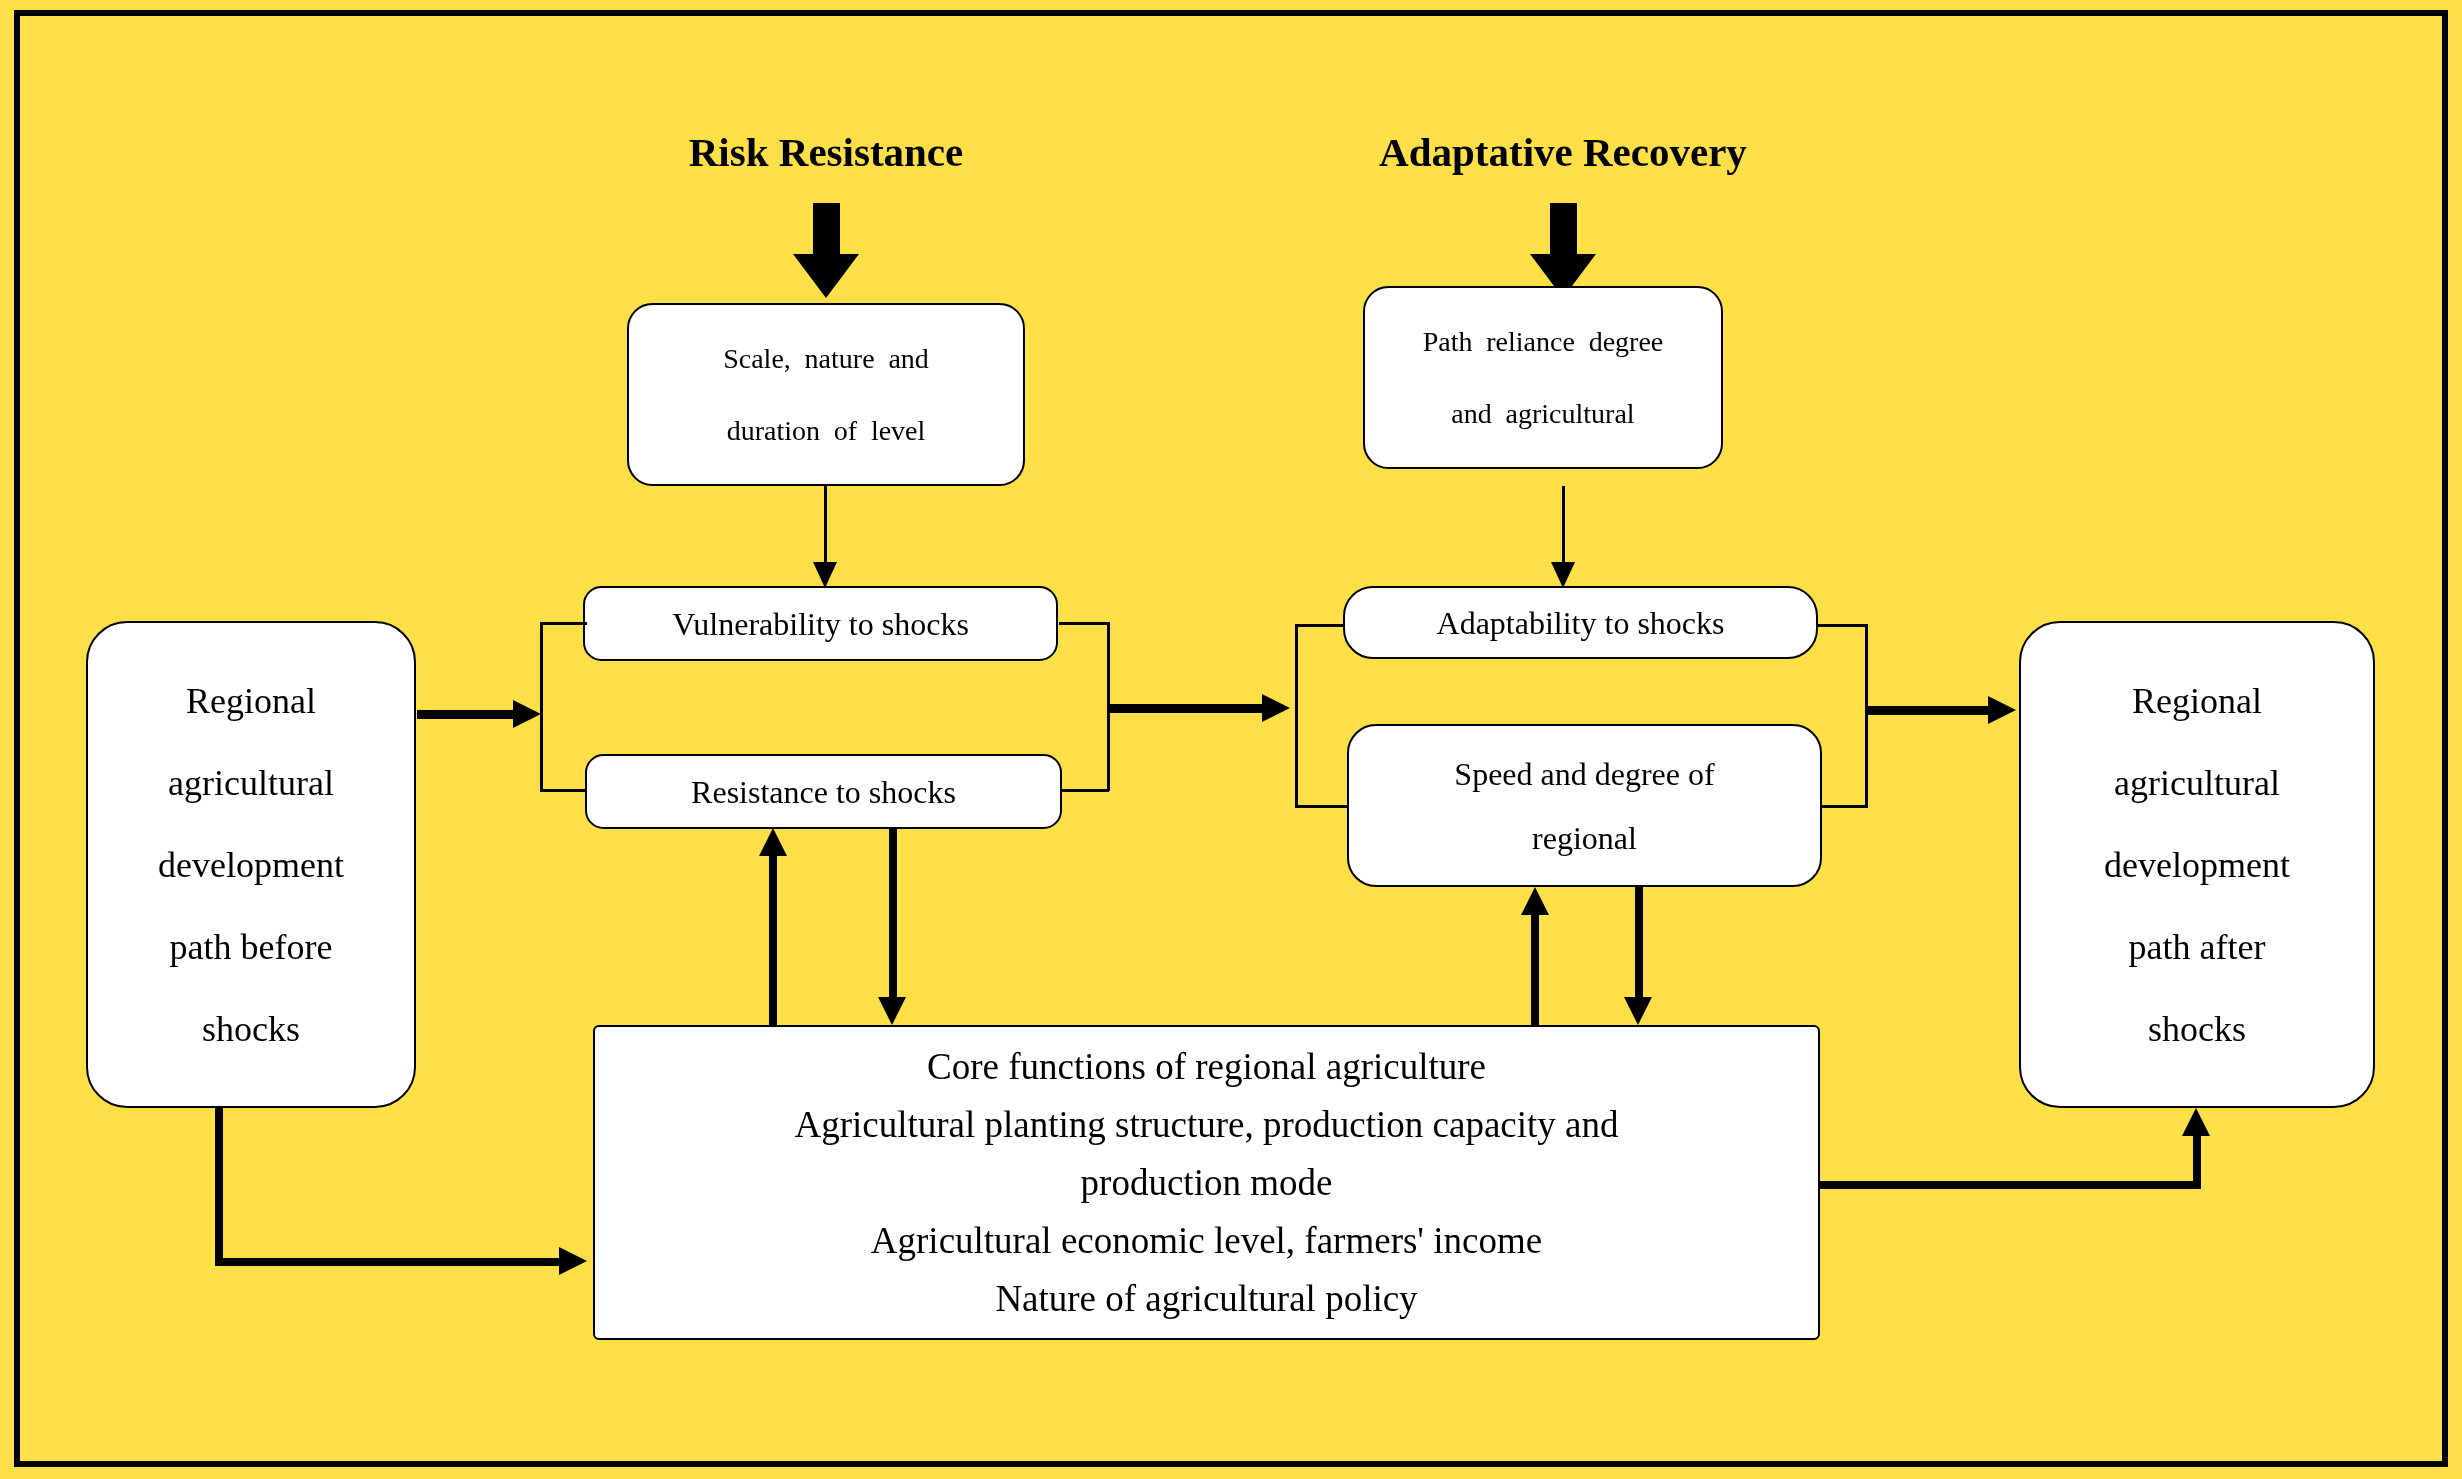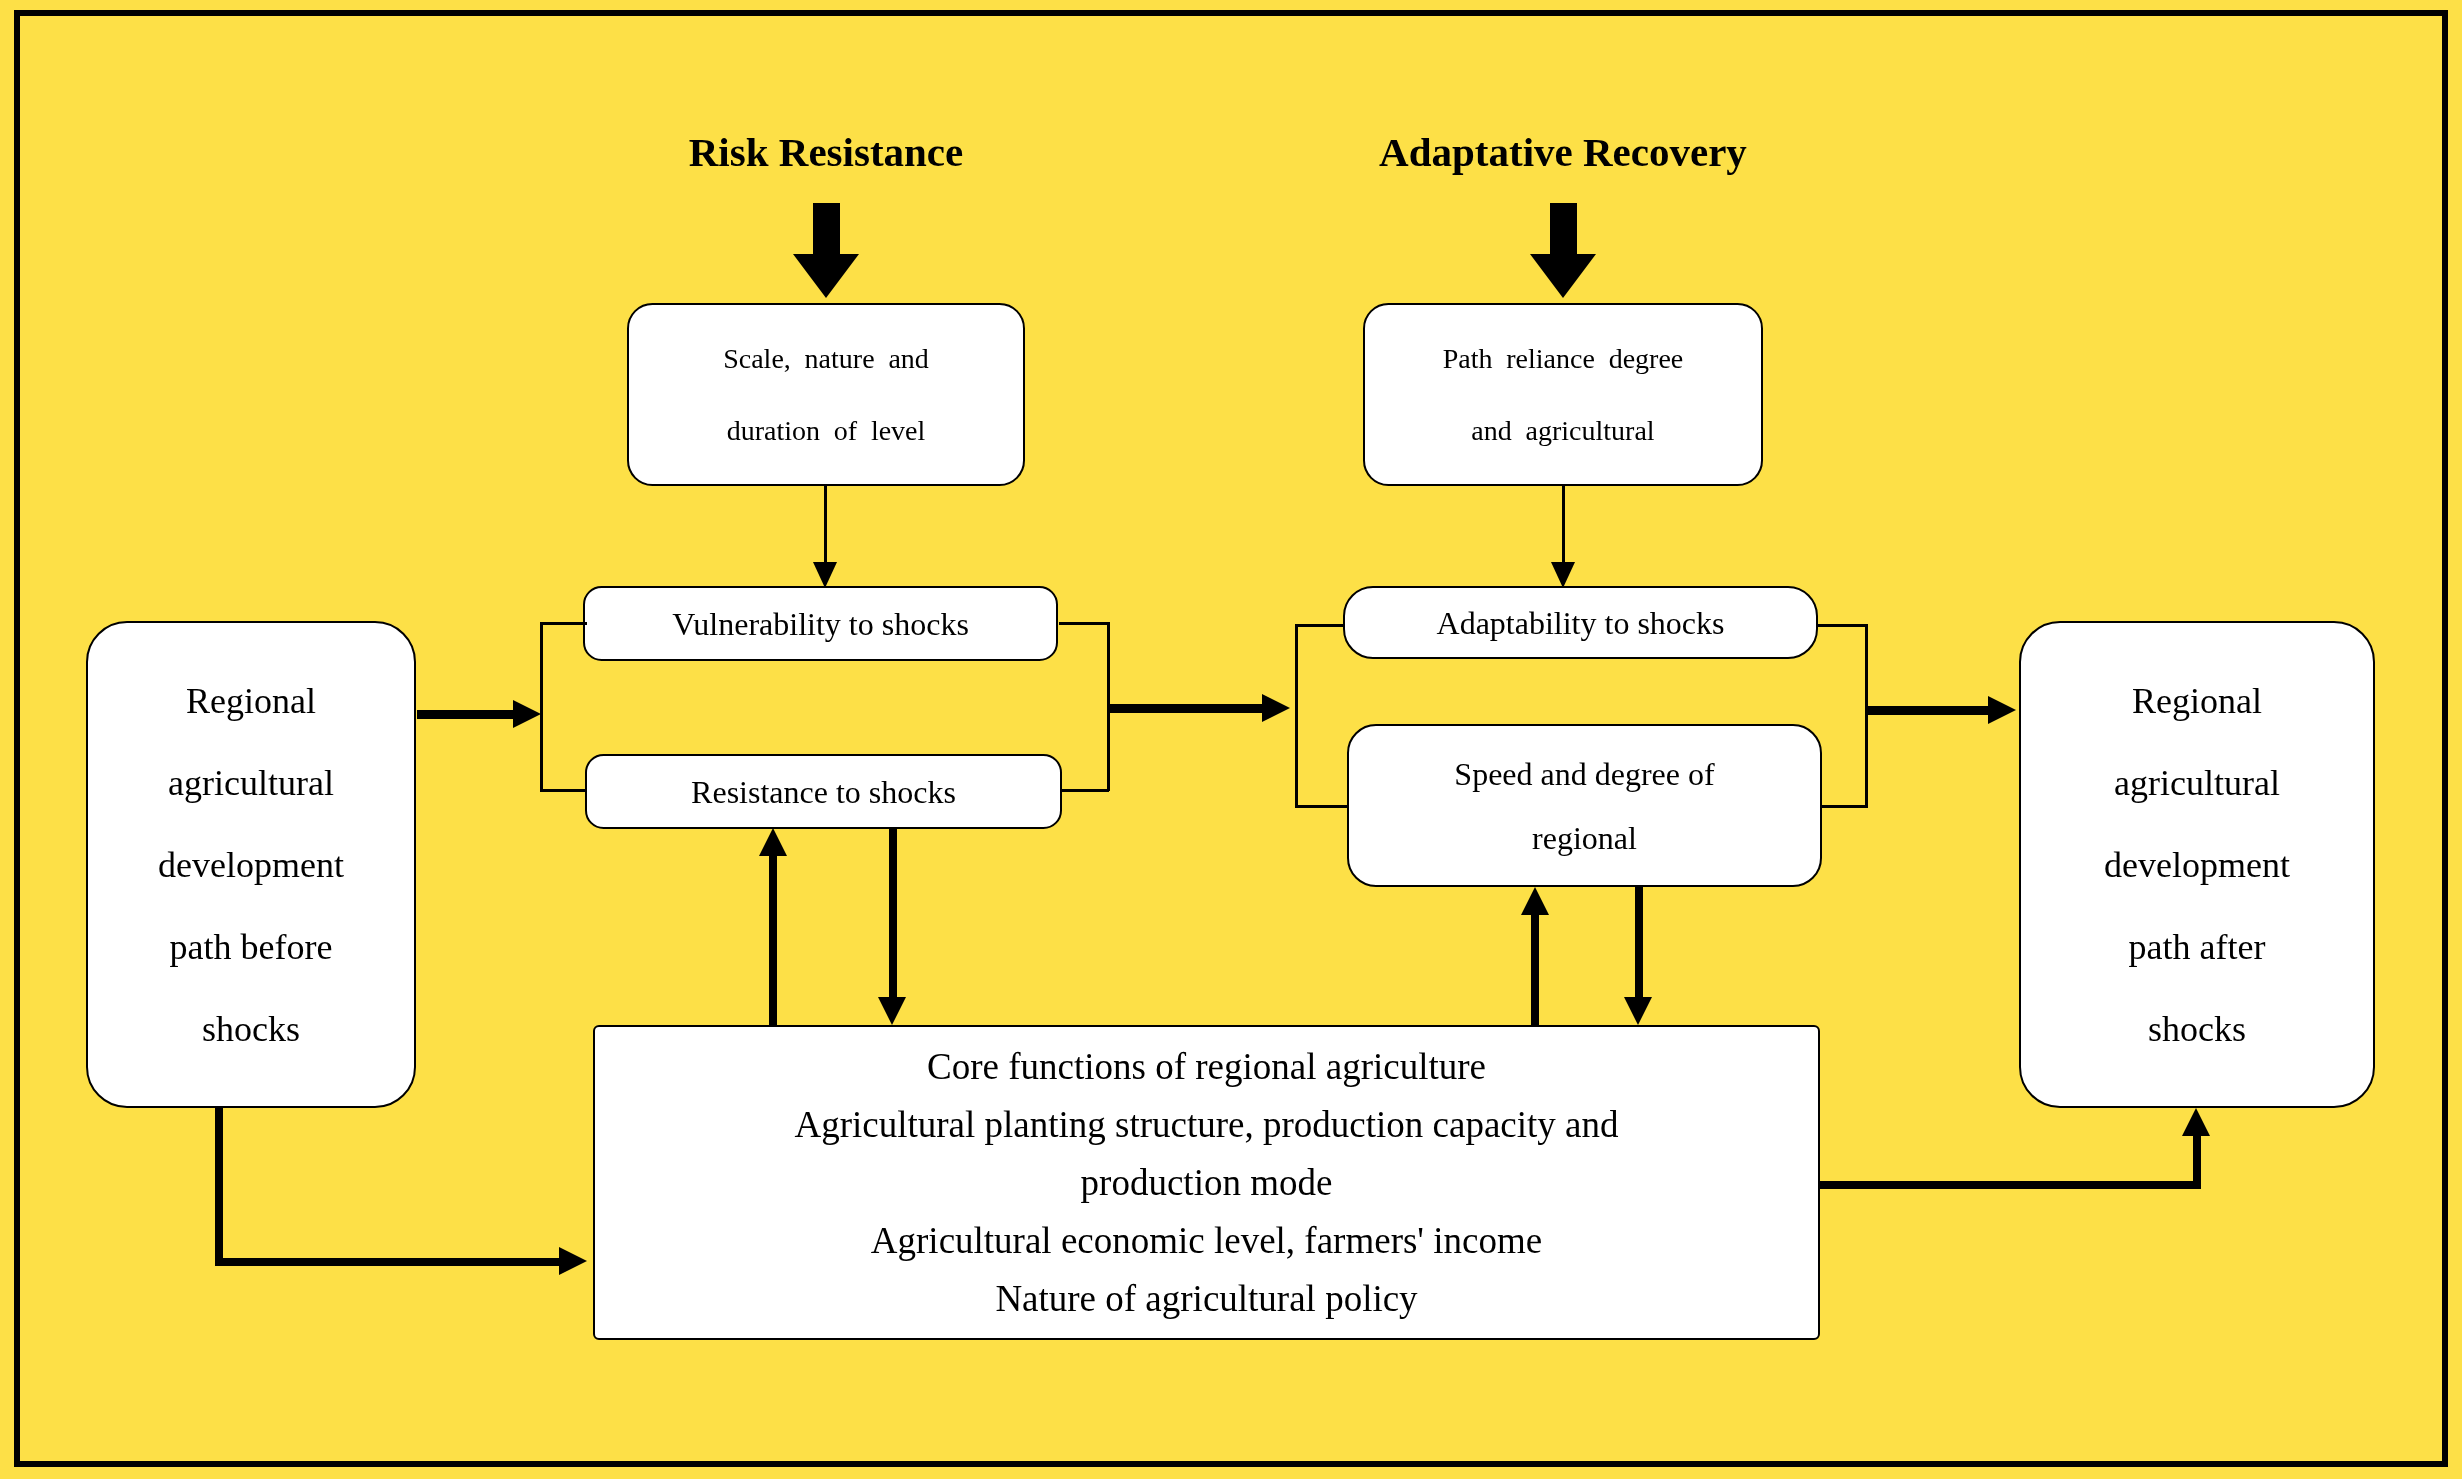--- a/index.html
+++ b/index.html
@@ -56,21 +56,21 @@
   </div>
   <div class="block-arrow" style="left:1530px;top:203px;width:66px;height:95px;">
     <div class="shaft" style="left:19.5px;top:0;width:27px;height:53px;"></div>
     <div class="head" style="left:0;top:51px;"></div>
   </div>
 
   <div class="box txt-md" style="left:627px;top:303px;width:398px;height:183px;">
     <span class="ln">Scale, nature and</span>
     <span class="ln">duration of level</span>
   </div>
-  <div class="box txt-md" style="left:1363px;top:303px;width:400px;height:183px;">
+  <div class="box txt-md" style="left:1363px;top:286px;width:360px;height:183px;">
     <span class="ln">Path reliance degree</span>
     <span class="ln">and agricultural</span>
   </div>
 
   <div class="line" style="left:824px;top:486px;width:3.4px;height:80px;"></div>
   <div class="ah ah-down-sm" style="left:813px;top:562px;"></div>
 
   <div class="line" style="left:1562px;top:486px;width:3.4px;height:80px;"></div>
   <div class="ah ah-down-sm" style="left:1551px;top:562px;"></div>
 

